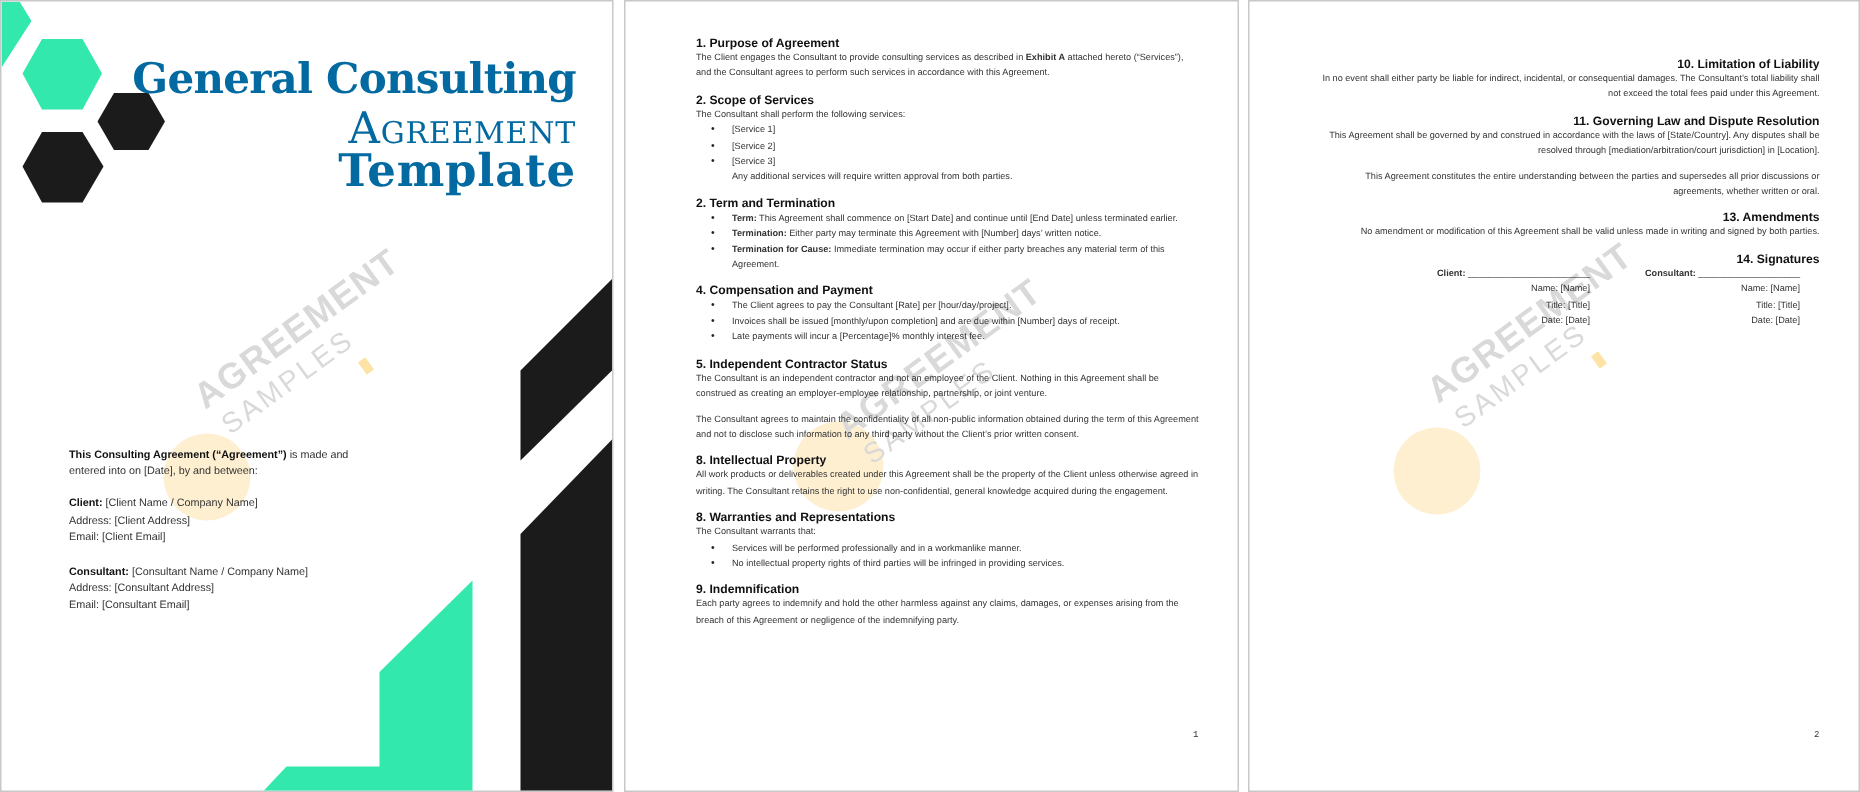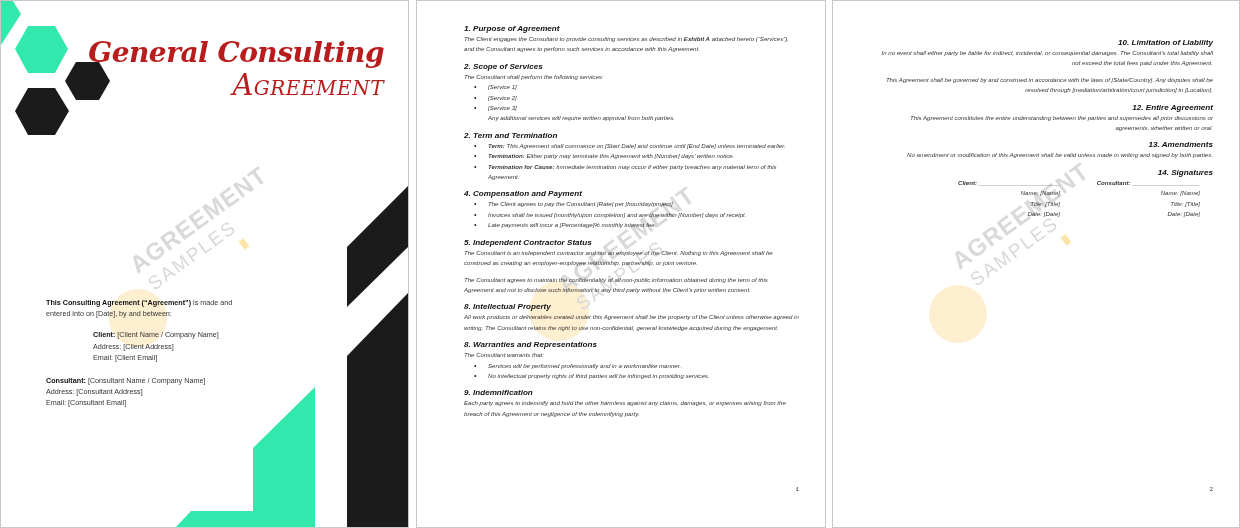--- a/index.html
+++ b/index.html
@@ -12,36 +12,36 @@
     border:1px solid #c8c8c8; box-sizing:content-box; overflow:hidden;
   }
   #page1 { left:0; width:407px; }
   #page2 { left:416px; width:408px; }
   #page3 { left:832px; width:406px; }
 
   .deco { position:absolute; left:0; top:0; }
 
   .title {
     position:absolute; right:24px; text-align:center;
-    font-family:"DejaVu Serif", serif; color:#b91c1c; line-height:1;font-style:italic;
+    font-family:"DejaVu Serif", serif; color:#0369a1; line-height:1;
   }
   .t1 { top:38px; font-size:28px; font-weight:bold; letter-spacing:-0.5px; }
   .t2 { top:70px; font-size:29px; font-variant:small-caps; letter-spacing:0.5px; }
   .t3 { top:99px; font-size:30px; font-weight:bold; letter-spacing:0.5px; }
 
   .cover-text {
     position:absolute; left:45px; top:296px; width:200px;
     font-family:"Liberation Sans", sans-serif; font-size:7.2px; line-height:11.2px; color:#333;
   }
   .cover-text p { margin:0 0 10px 0; }
   .cover-text b { color:#111; }
 
   .doc { position:absolute; left:47px; top:22px; right:26px; font-size:6.1px; line-height:10.4px; color:#333; }
   #page3 .doc { left:47px; top:36px;text-align:right; }
-  .sec { margin-bottom:6px;font-style:italic; }
+  .sec { margin-bottom:6px; }
   .sec h3 {
     margin:0; font-size:8.1px; line-height:11px; font-weight:bold; color:#111;
     font-family:"Liberation Sans", sans-serif;
   }
   .sec p { margin:0; }
   .sec ul { margin:0; padding-left:24px; list-style:none; }
   .sec li { position:relative; }
   .sec li::before { content:"•"; position:absolute; left:-14px; top:0; font-size:7px; color:#222; }
   .sec .after { padding-left:24px; }
   .sig-grid { display:grid; grid-template-columns:168px 140px; padding-left:12px; }
@@ -68,31 +68,32 @@
     <polygon points="27,25 54,25 67,48 54,72 27,72 14,48" fill="#33e8ad"></polygon>
     <polygon points="75,61 98,61 109,80 98,99 75,99 64,80" fill="#1b1b1b"></polygon>
     <polygon points="27,87 54,87 68,110 54,134 27,134 14,110" fill="#1b1b1b"></polygon>
     <polygon points="407,185 407,246 346,306 346,246" fill="#1b1b1b"></polygon>
     <polygon points="407,292 407,527 346,527 346,355" fill="#1b1b1b"></polygon>
     <polygon points="174,527 190,510 252,510 252,447 314,386 314,527" fill="#33e8ad"></polygon>
   </svg>
 
   <div class="title t1">General Consulting</div>
   <div class="title t2">Agreement</div>
+  <div class="title t3">Template</div>
 
   <div class="watermark" style="left:100px;top:210px;">
     <div class="wm-circle" style="left:8px;top:78px;width:58px;height:58px;"></div>
     <div class="wm-text" style="left:40px;top:40px;font-size:24px;">AGREEMENT</div>
     <div class="wm-text wm-sub" style="left:56px;top:62px;font-size:19px;">SAMPLES</div>
     <div class="wm-dot" style="left:140px;top:28px;"></div>
   </div>
 
   <div class="cover-text">
     <p><b>This Consulting Agreement (“Agreement”)</b><span> is made and entered into on [Date], by and between:</span></p>
-    <p style="margin-bottom:12px;margin-left:47px;">
+    <p style="margin-bottom:12px;">
       <b>Client:</b><span> [Client Name / Company Name]</span><br>
       <span>Address: [Client Address]</span><br>
       <span>Email: [Client Email]</span>
     </p>
     <p>
       <b>Consultant:</b><span> [Consultant Name / Company Name]</span><br>
       <span>Address: [Consultant Address]</span><br>
       <span>Email: [Consultant Email]</span>
     </p>
   </div>
@@ -170,24 +171,24 @@
     <div class="wm-text wm-sub" style="left:56px;top:58px;font-size:19px;">SAMPLES</div>
     <div class="wm-dot" style="left:140px;top:24px;"></div>
   </div>
 
   <div class="doc">
     <div class="sec">
       <h3>10. Limitation of Liability</h3>
       <p>In no event shall either party be liable for indirect, incidental, or consequential damages. The Consultant’s total liability shall not exceed the total fees paid under this Agreement.</p>
     </div>
     <div class="sec">
+      <h3>11. Governing Law and Dispute Resolution</h3>
       <p>This Agreement shall be governed by and construed in accordance with the laws of [State/Country]. Any disputes shall be resolved through [mediation/arbitration/court jurisdiction] in [Location].</p>
     </div>
     <div class="sec">
-      <h3>12. Entire Agreement</h3>
       <p>This Agreement constitutes the entire understanding between the parties and supersedes all prior discussions or agreements, whether written or oral.</p>
     </div>
     <div class="sec">
       <h3>13. Amendments</h3>
       <p>No amendment or modification of this Agreement shall be valid unless made in writing and signed by both parties.</p>
     </div>
     <div class="sec">
       <h3>14. Signatures</h3>
       <div class="sig-grid">
         <div><b>Client:</b><span> ________________________</span></div>

